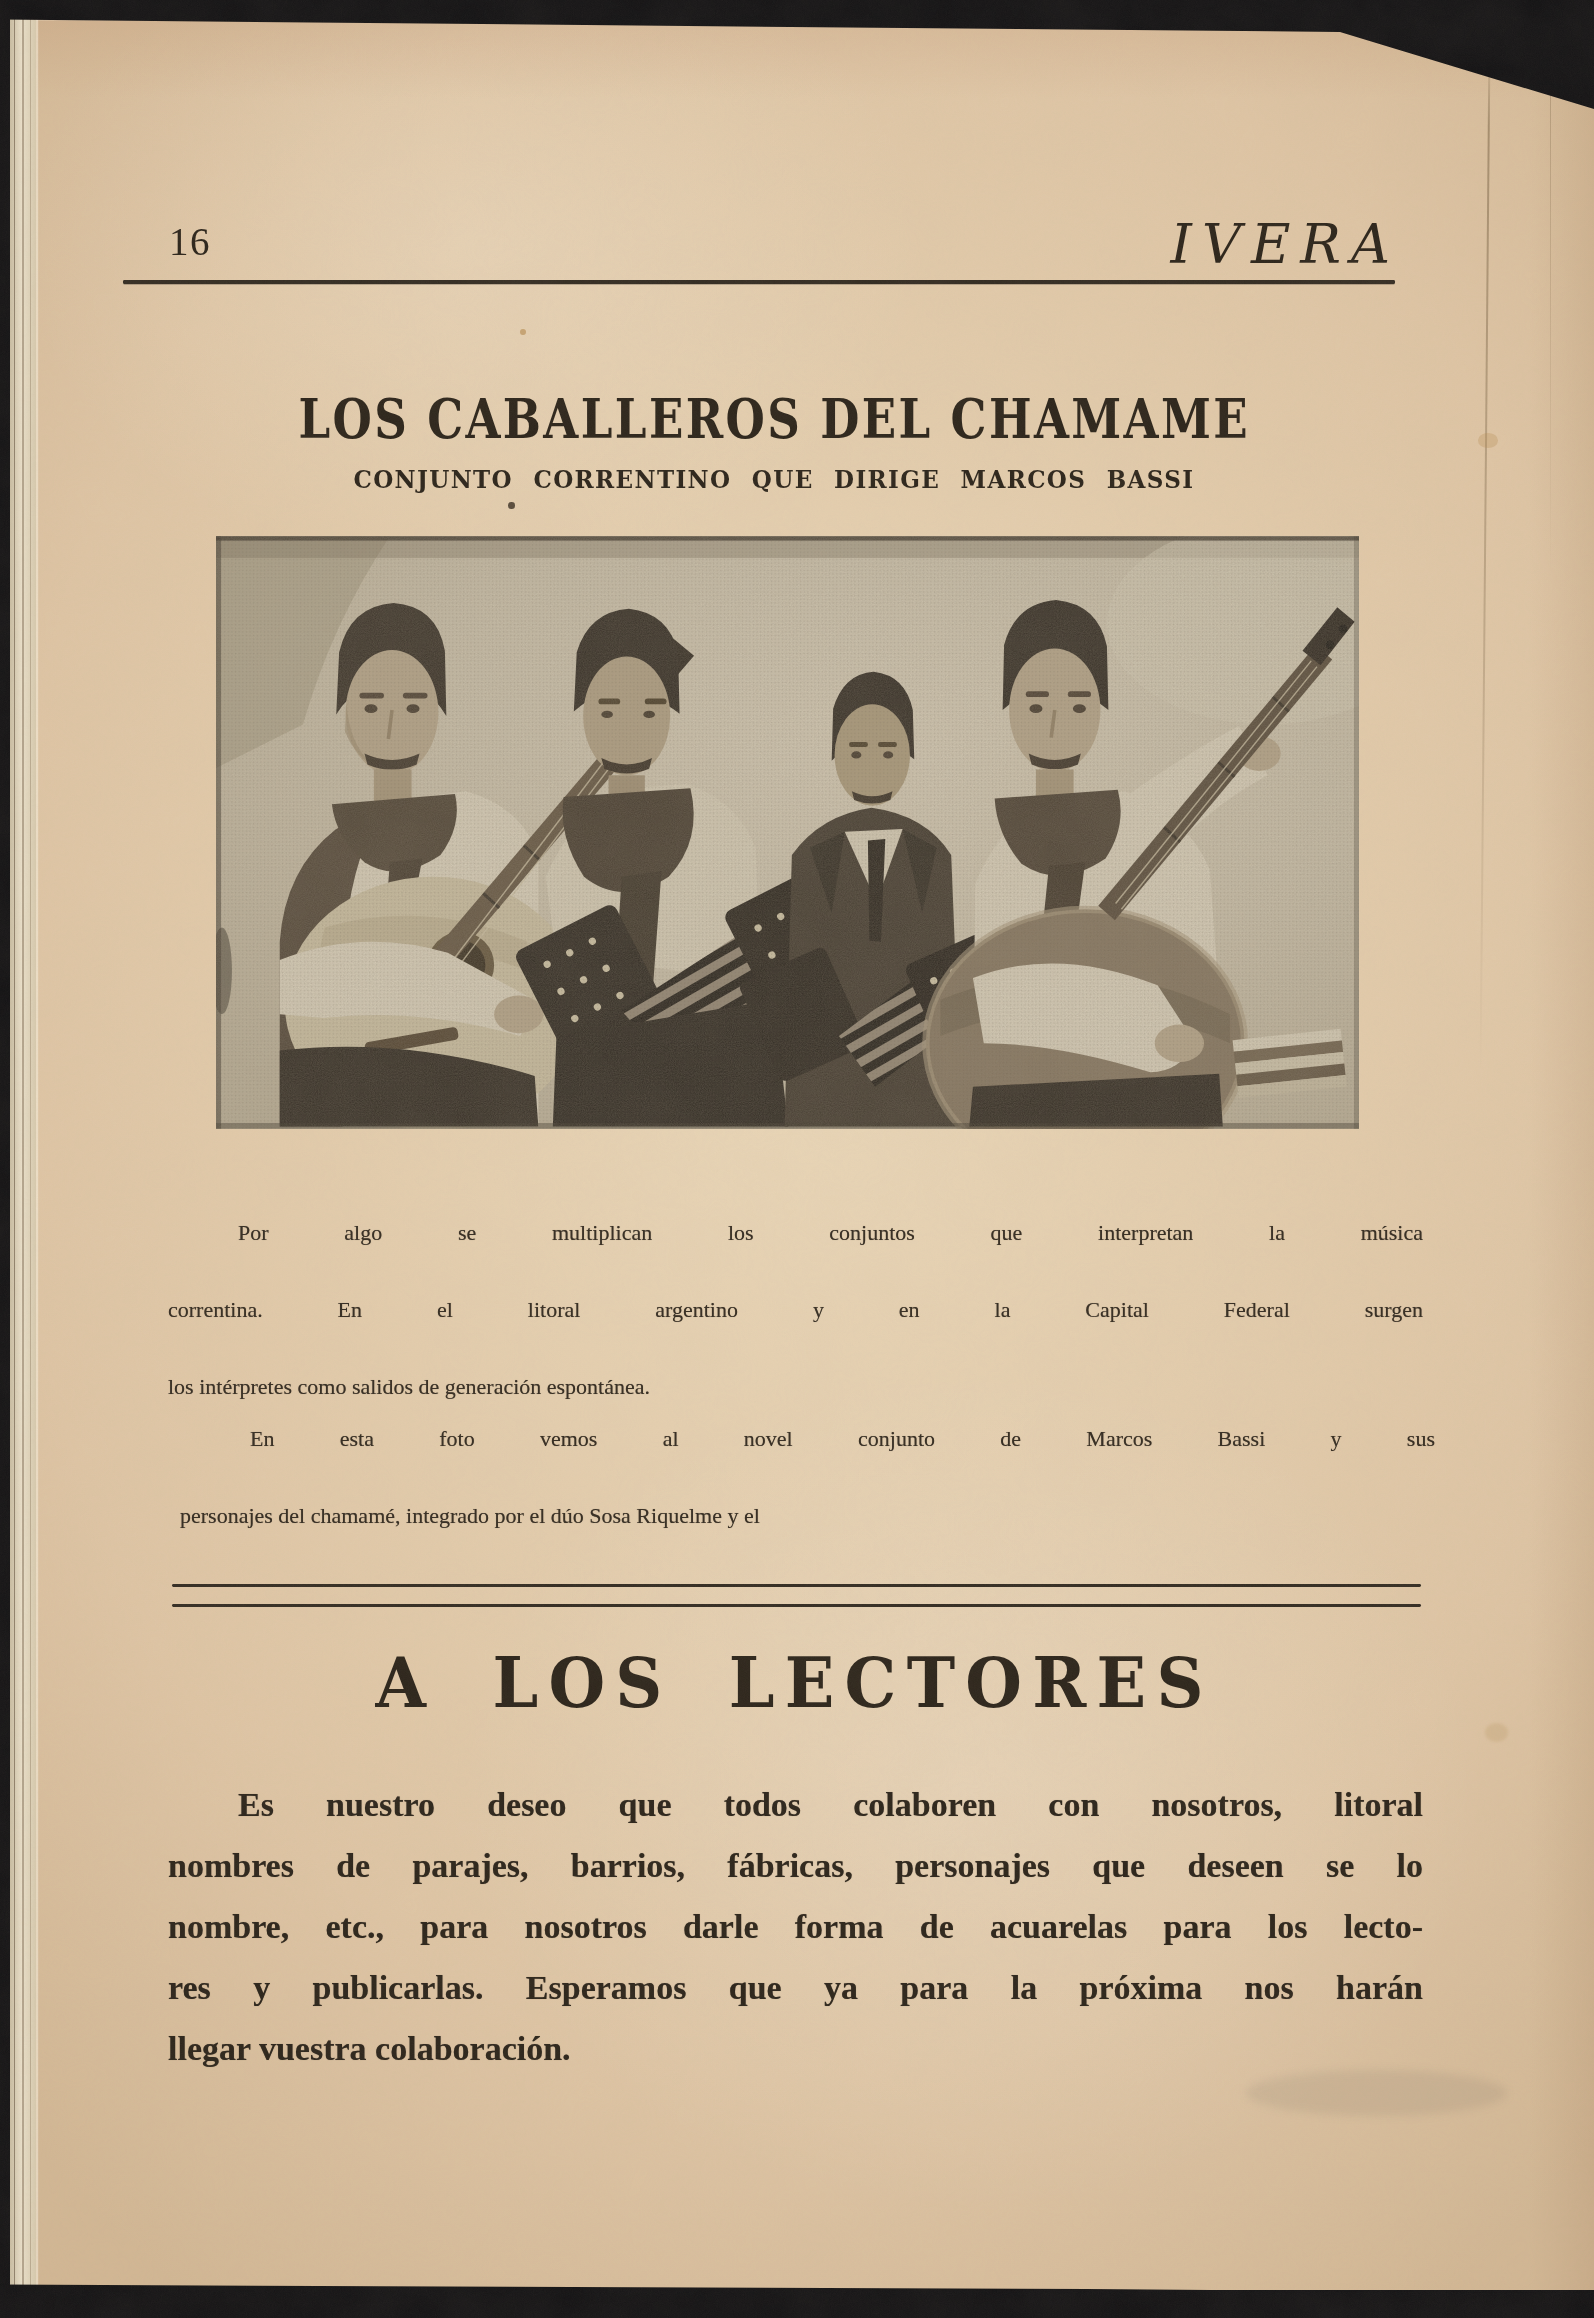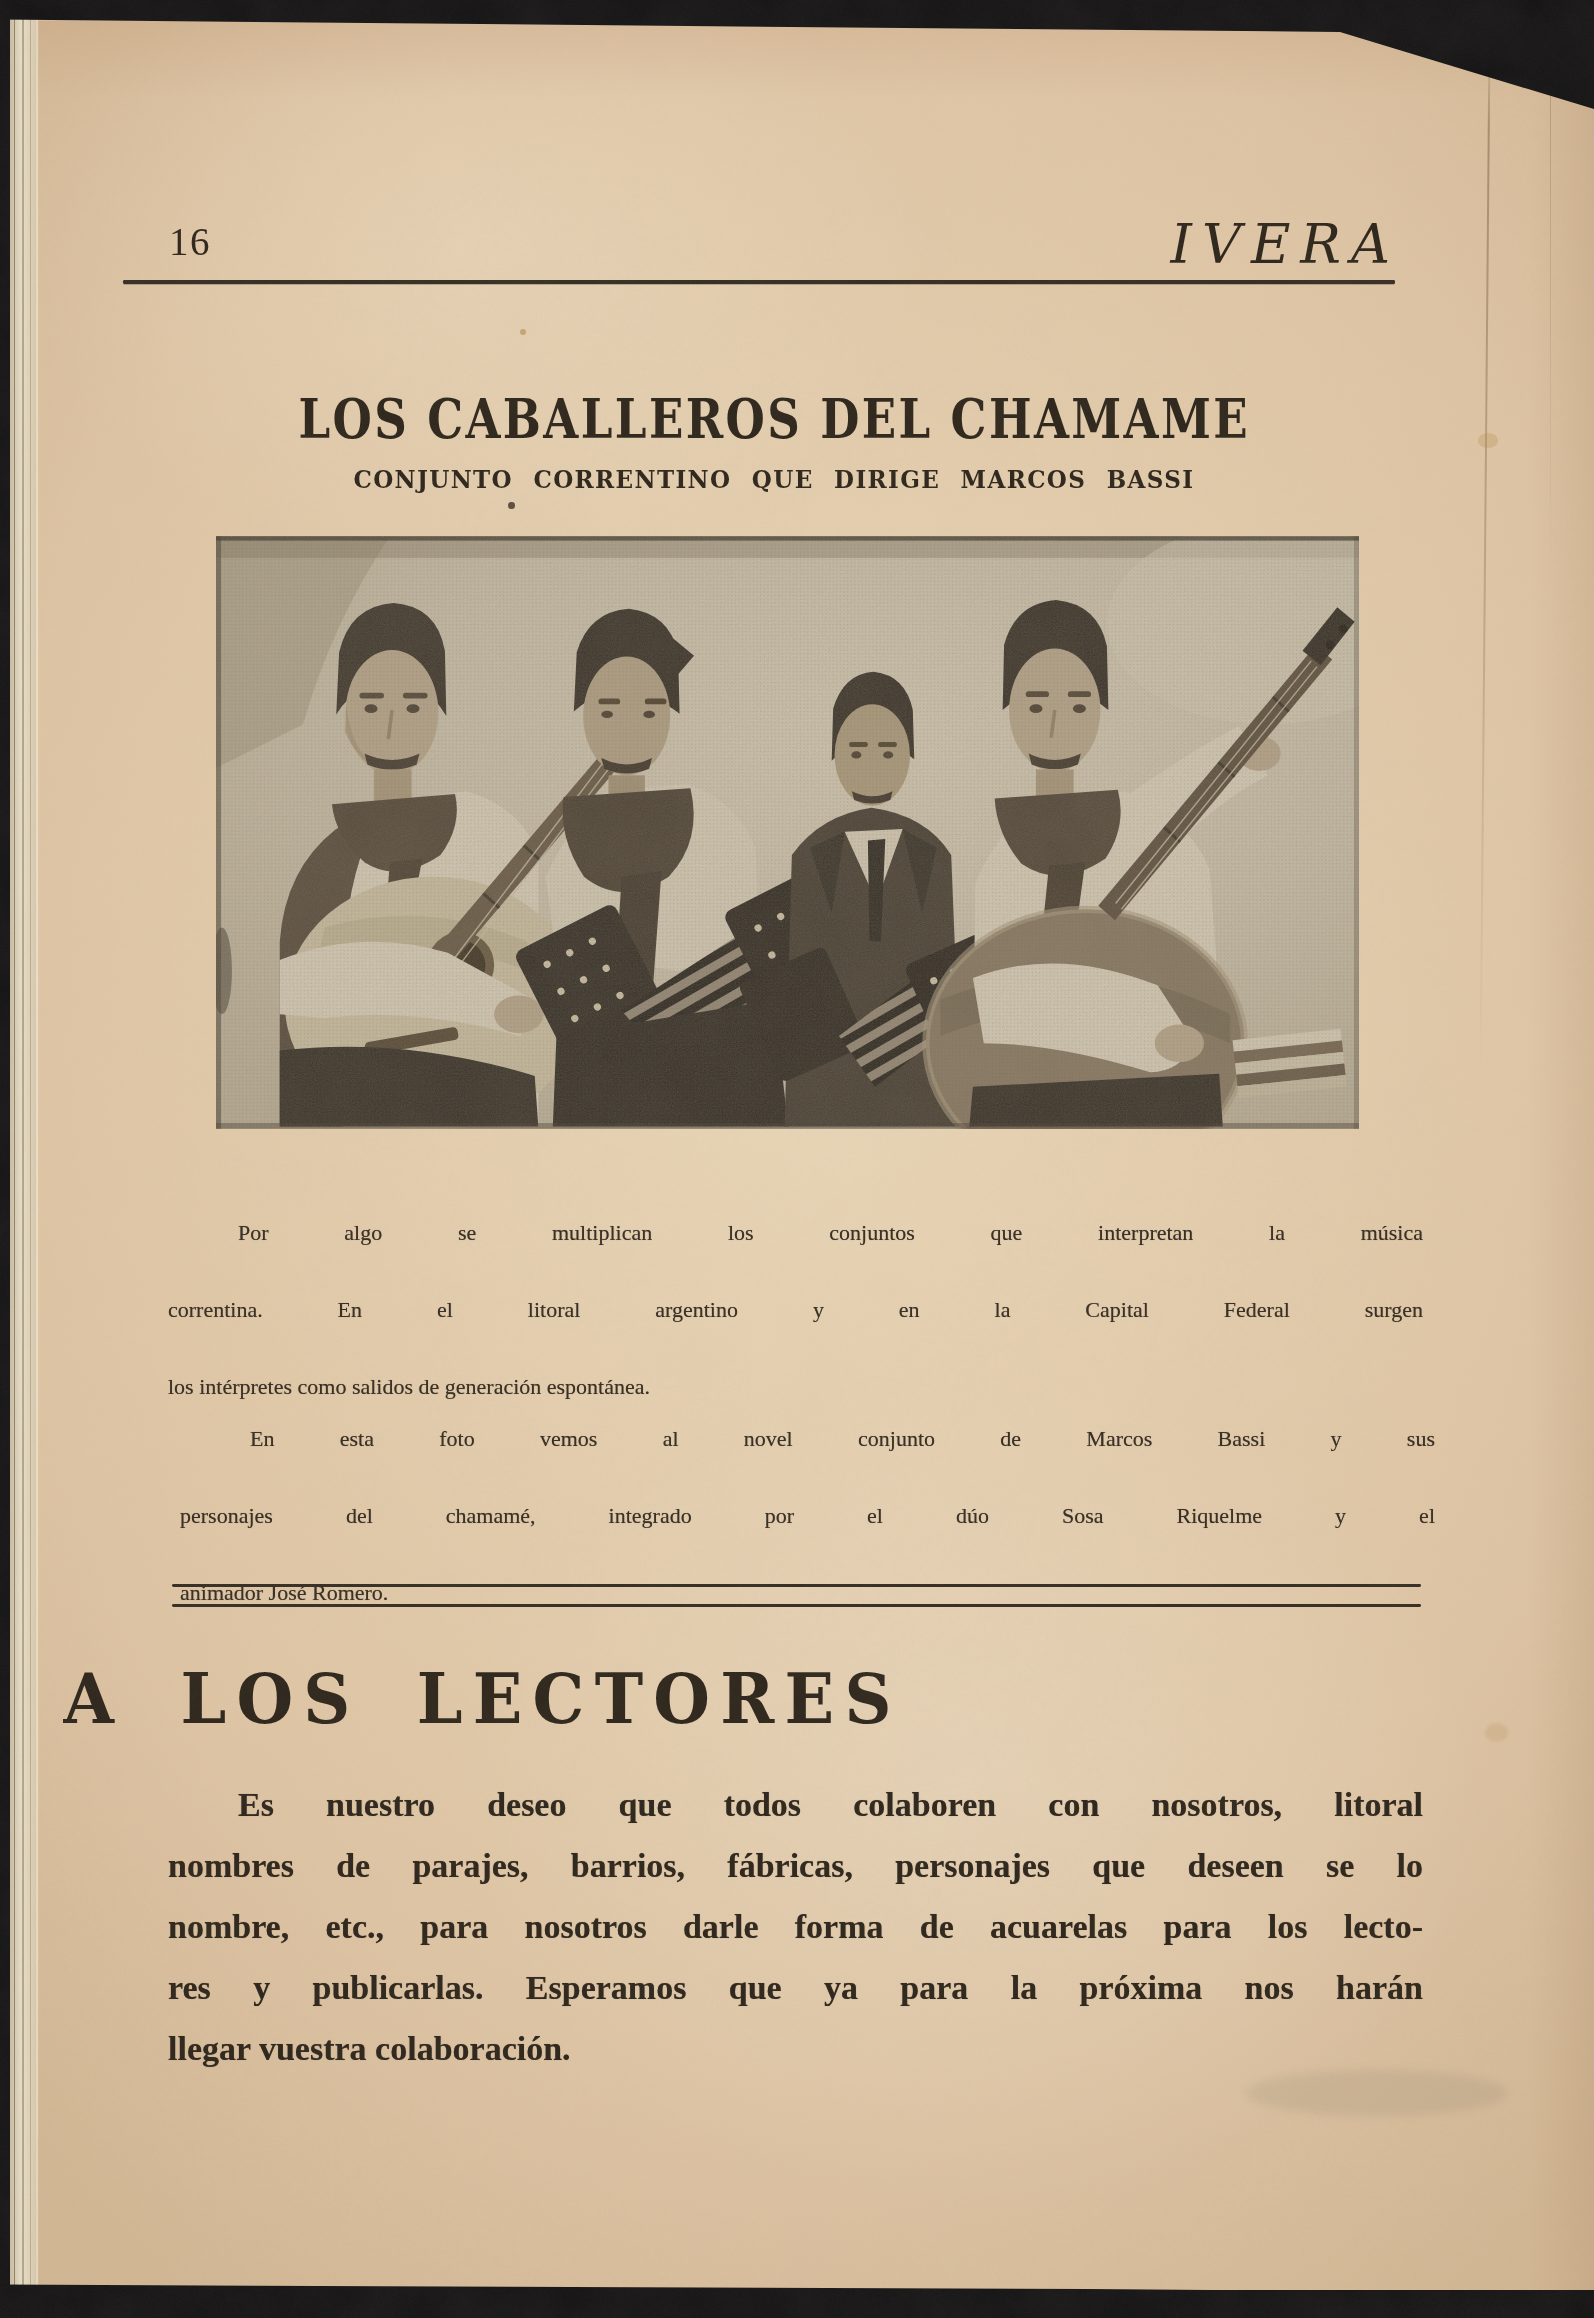--- a/index.html
+++ b/index.html
@@ -55,21 +55,21 @@
   .p2{left:144px;top:1381px;line-height:77px;}
   .p3{left:132px;top:1755px;line-height:61px;font-weight:bold;font-size:34px;color:var(--ink-heavy,#241d14);}
   .jline{text-align:justify;text-align-last:justify;}
   .para .jline:last-child{text-align-last:left;}
   .para .jline:first-child{text-indent:70px;}
 
   .divider{left:136px;top:1565px;width:1249px;}
   .divider .bar{height:2.9px;background:var(--rule,#2c251c);border-radius:1.4px;}
   .divider .bar + .bar{margin-top:17.4px;}
 
-  .lectores{left:-20px;top:1622px;width:100%;white-space:nowrap;margin:16px;}
+  .lectores{left:-20px;top:1622px;width:100%;text-align:center;white-space:nowrap;margin:0;}
   .lectores span{display:inline-block;font-family:"DejaVu Serif",serif;font-weight:bold;font-size:70px;
     letter-spacing:11px;word-spacing:25px;color:var(--ink-heavy,#241d14);transform:scaleX(.93);}
 
   
   .ink-dot{left:472px;top:483px;width:6.5px;height:6.5px;border-radius:50%;background:#3a2f22;opacity:.85;}
   .paper-fleck{left:484px;top:310px;width:5.8px;height:5.8px;border-radius:50%;background:#a8742f;opacity:.5;}
   .specks{left:1478px;top:22px;width:4.3px;height:4.3px;border-radius:50%;background:#41301c;opacity:.8;
     box-shadow:11.6px 7.2px 0 -0.7px #3a2b1a,25px 17.4px 0 0 #4a3826,7.2px 25px 0 -1.4px rgba(58,43,26,.5),
                35px 5.8px 0 -1.4px #3a2b1a,43px 29px 0 -1.4px rgba(74,56,38,.6);}
   .crease1{left:1448px;top:25px;width:2.2px;height:1029px;transform:rotate(.5deg);
@@ -306,21 +306,20 @@
     </div>
 
     <div class="para p1">
         <div class="jline">Por algo se multiplican los conjuntos que interpretan la música</div>
         <div class="jline">correntina. En el litoral argentino y en la Capital Federal surgen</div>
         <div class="jline">los intérpretes como salidos de generación espontánea.</div>
       </div>
     <div class="para p2">
         <div class="jline">En esta foto vemos al novel conjunto de Marcos Bassi y sus</div>
         <div class="jline">personajes del chamamé, integrado por el dúo Sosa Riquelme y el</div>
-        <div class="jline">animador José Romero.</div>
       </div>
 
     <div class="divider">
       <i class="bar" style="display:block"></i>
       <i class="bar" style="display:block"></i>
     </div>
 
     <h2 class="lectores"><span>A LOS LECTORES</span></h2>
     <div class="para p3">
         <div class="jline">Es nuestro deseo que todos colaboren con nosotros, litoral</div>

